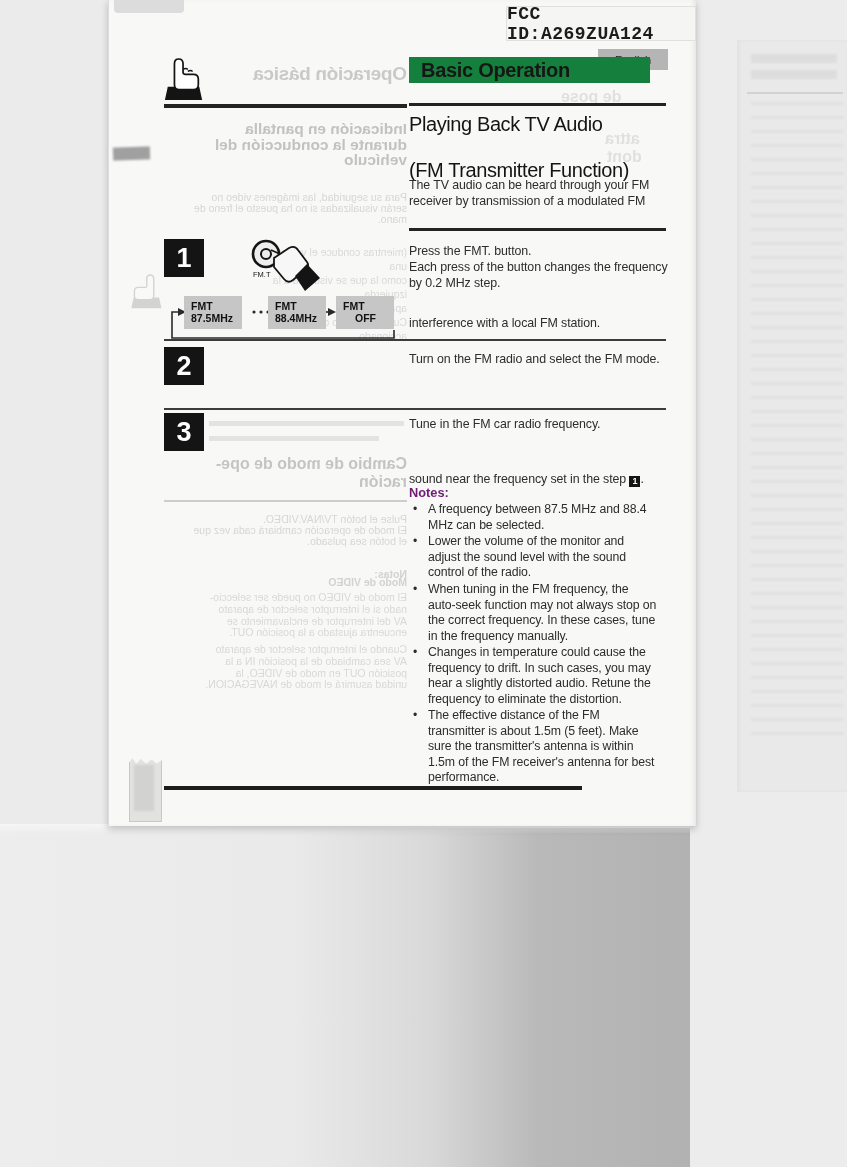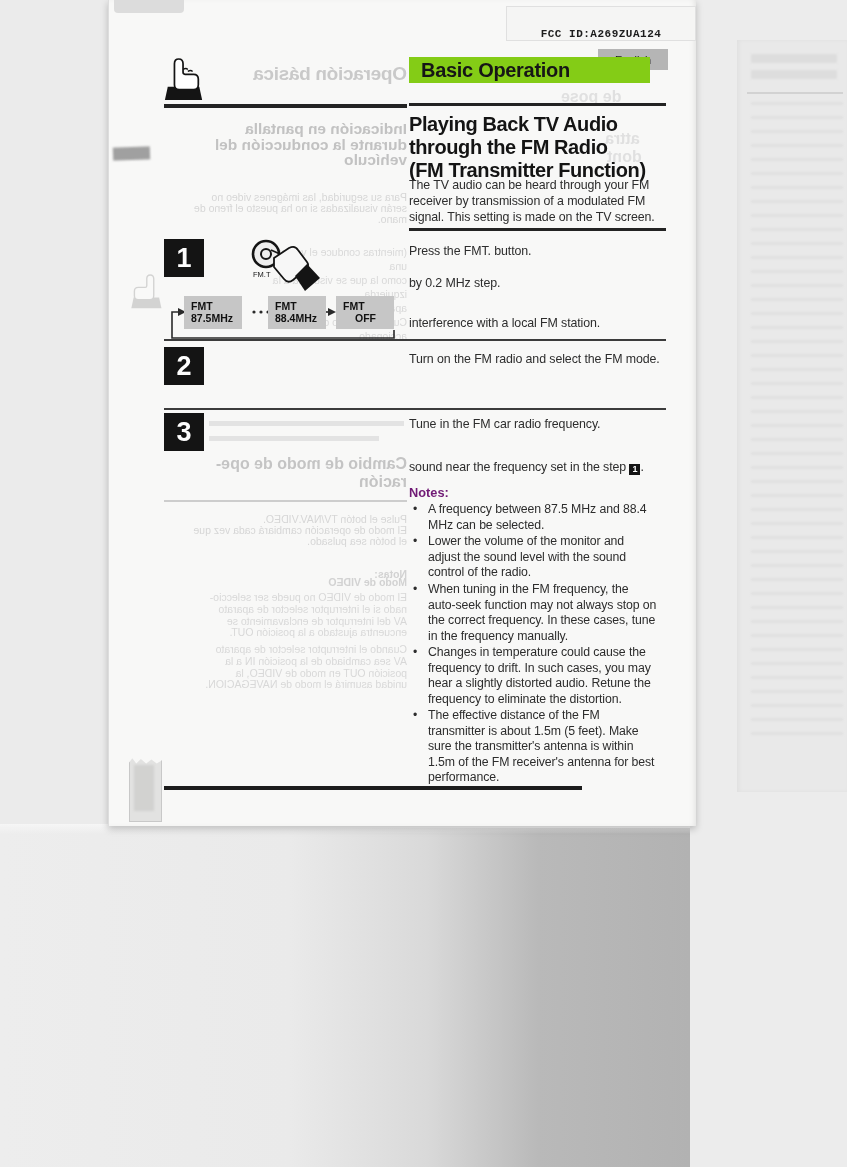--- a/index.html
+++ b/index.html
@@ -26,43 +26,43 @@
     background:linear-gradient(to right,#ededed 0%,#eaeaea 42%,#d9d9d9 62%,#b9b9b9 78%,#b2b2b2 100%);}
   .band-soft-top{left:0;top:824px;width:690px;height:10px;
     background:linear-gradient(#f6f6f6,rgba(246,246,246,0));}
 
   
   .page{left:108px;top:0;width:587px;height:826px;background:#f8f8f7;
     border-left:1px solid #ddd;
     box-shadow:0 3px 7px rgba(0,0,0,.22), inset -4px 0 6px -3px rgba(0,0,0,.10);}
 
   .fcc-label{left:397px;top:6px;width:188px;height:33px;background:#f5f5f4;
-    border:1px solid #e0e0e0;display:flex;align-items:flex-end;justify-content:center;
-    font-family:"Liberation Mono", monospace;font-weight:bold;font-size:11px;
+    border:1px solid #e0e0e0;display:flex;align-items:center;justify-content:center;
+    font-family:"Liberation Mono", monospace;font-weight:bold;font-size:18px;
     letter-spacing:.5px;color:#1c1c1c;}
 
-  .banner{left:300px;top:57px;width:241px;height:26px;background:#84cc16;}
+  .banner{left:300px;top:57px;width:241px;height:26px;background:#15803d;}
   .banner-text{padding:2px 0 0 12px;font-size:20px;font-weight:bold;color:#161616;
     letter-spacing:-0.3px;}
   .lang-chip{left:489px;top:49px;width:70px;height:21px;background:#b5b5b5;
     font-size:11px;color:#232323;display:flex;align-items:center;justify-content:center;}
 
   .rule{background:#232323;}
   .rule-left-col{left:55px;top:104px;width:243px;height:4px;}
   .rule-title-top{left:300px;top:103px;width:257px;height:3px;}
   .rule-intro-bottom{left:300px;top:228px;width:257px;height:3px;}
   .rule-sep-1{left:55px;top:339px;width:502px;height:2px;background:#3c3c3c;}
   .rule-sep-2{left:55px;top:408px;width:502px;height:2px;background:#3c3c3c;}
   .rule-bottom{left:55px;top:786px;width:418px;height:4px;background:#1d1d1d;}
   .rule-left-light{left:55px;top:500px;width:243px;height:2px;background:#cdcdcd;}
 
   .hand-icon{left:54px;top:56px;width:42px;height:48px;}
 
   
-  .title-line{left:300px;width:270px;font-size:20px;font-weight:bold;color:#141414;
+  .title-line{left:300px;width:270px;font-size:20px;font-weight:normal;color:#141414;
     letter-spacing:-0.4px;line-height:23px;}
   .intro-line{left:300px;width:262px;font-size:12.4px;color:#2d2d2d;line-height:16px;
     letter-spacing:-0.1px;}
   .step-square{width:40px;height:38px;background:#141414;color:#fdfdfd;
     font-size:27px;font-weight:bold;display:flex;align-items:center;justify-content:center;left:55px;}
   .body-line{left:300px;width:262px;font-size:12.4px;color:#2d2d2d;line-height:15.5px;
     letter-spacing:-0.1px;}
 
   
   .flow-box{width:58px;height:33px;background:#c6c6c6;color:#111;
@@ -205,25 +205,23 @@
 
   <div class="abs rule rule-left-col"></div>
   <div class="abs rule rule-title-top"></div>
   <div class="abs rule rule-intro-bottom"></div>
   <div class="abs rule-sep-1"></div>
   <div class="abs rule-sep-2"></div>
   <div class="abs rule-left-light"></div>
   <div class="abs rule-bottom"></div>
 
   <div class="abs title-line" style="top:113px">Playing Back TV Audio</div>
-  <div class="abs title-line" style="top:136px">through the FM Radio</div>
   <div class="abs title-line" style="top:159px">(FM Transmitter Function)</div>
   <div class="abs intro-line" style="top:177px">The TV audio can be heard through your FM</div>
   <div class="abs intro-line" style="top:193px">receiver by transmission of a modulated FM</div>
-  <div class="abs intro-line" style="top:209px">signal. This setting is made on the TV screen.</div>
 
   <div class="abs step-square" style="top:239px">1</div>
 
   <svg class="abs press-icon" viewBox="0 0 82 60">
     <circle cx="22" cy="17" r="13" fill="#ededed" stroke="#141414" stroke-width="2.6"></circle>
     <circle cx="22" cy="17" r="5" fill="none" stroke="#141414" stroke-width="2"></circle>
     <text x="9" y="40" font-size="7.5" fill="#141414" font-family="Liberation Sans, sans-serif">FM.T</text>
     <path d="M30,21 L45,11 Q51,8 54,13 L63,25 Q66,29 61,33 L49,43 Q44,47 40,42 L30,30 Z" fill="#f7f7f7" stroke="#141414" stroke-width="1.8"></path>
     <path d="M36,17 L27,13" stroke="#141414" stroke-width="1.4"></path>
     <polygon points="51,39 63,27 76,41 61,54" fill="#141414"></polygon>
@@ -246,31 +244,32 @@
   <div class="abs flow-box fb2">
     <div class="l1">FMT</div>
     <div class="l2">88.4MHz</div>
   </div>
   <div class="abs flow-box fb3">
     <div class="l1">FMT</div>
     <div class="l2">OFF</div>
   </div>
 
   <div class="abs body-line" style="top:244px">Press the FMT. button.</div>
+  <div class="abs body-line" style="top:260px">Each press of the button changes the frequency</div>
   <div class="abs body-line" style="top:276px">by 0.2 MHz step.</div>
   <div class="abs body-line" style="top:316px">interference with a local FM station.</div>
 
   <div class="abs step-square" style="top:347px">2</div>
   <div class="abs body-line" style="top:352px">Turn on the FM radio and select the FM mode.</div>
 
   <div class="abs step-square" style="top:413px">3</div>
   <div class="abs bleed-bar" style="left:100px;top:421px;width:195px;height:5px"></div>
   <div class="abs bleed-bar" style="left:100px;top:436px;width:170px;height:5px"></div>
   <div class="abs body-line" style="top:417px">Tune in the FM car radio frequency.</div>
-  <div class="abs body-line" style="top:460px">
+  <div class="abs body-line" style="top:472px">
     <span>sound near the frequency set in the step</span>
     <span class="inline-badge">1</span><span>.</span>
   </div>
 
   <div class="abs notes-heading">Notes:</div>
   <div class="abs note-item" style="top:502px">
     <span class="bullet">•</span>
     <span class="nt">A frequency between 87.5 MHz and 88.4 MHz can be selected.</span>
   </div>
   <div class="abs note-item" style="top:534px">

